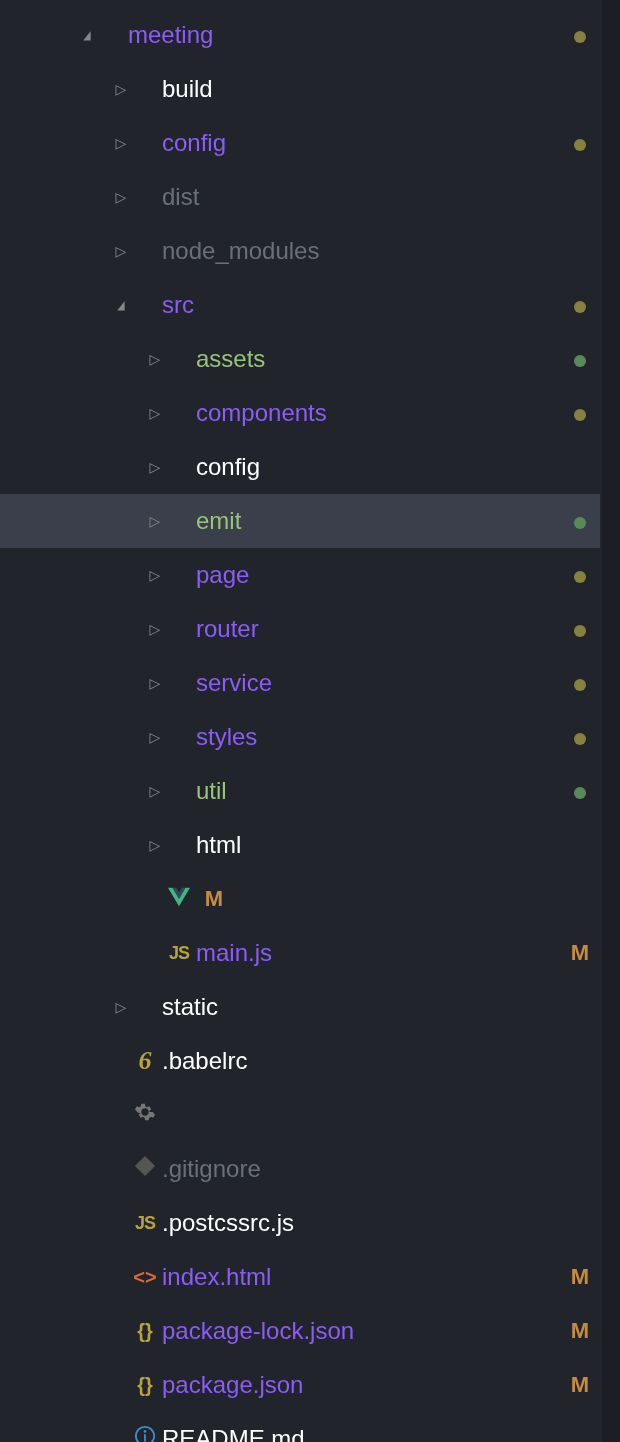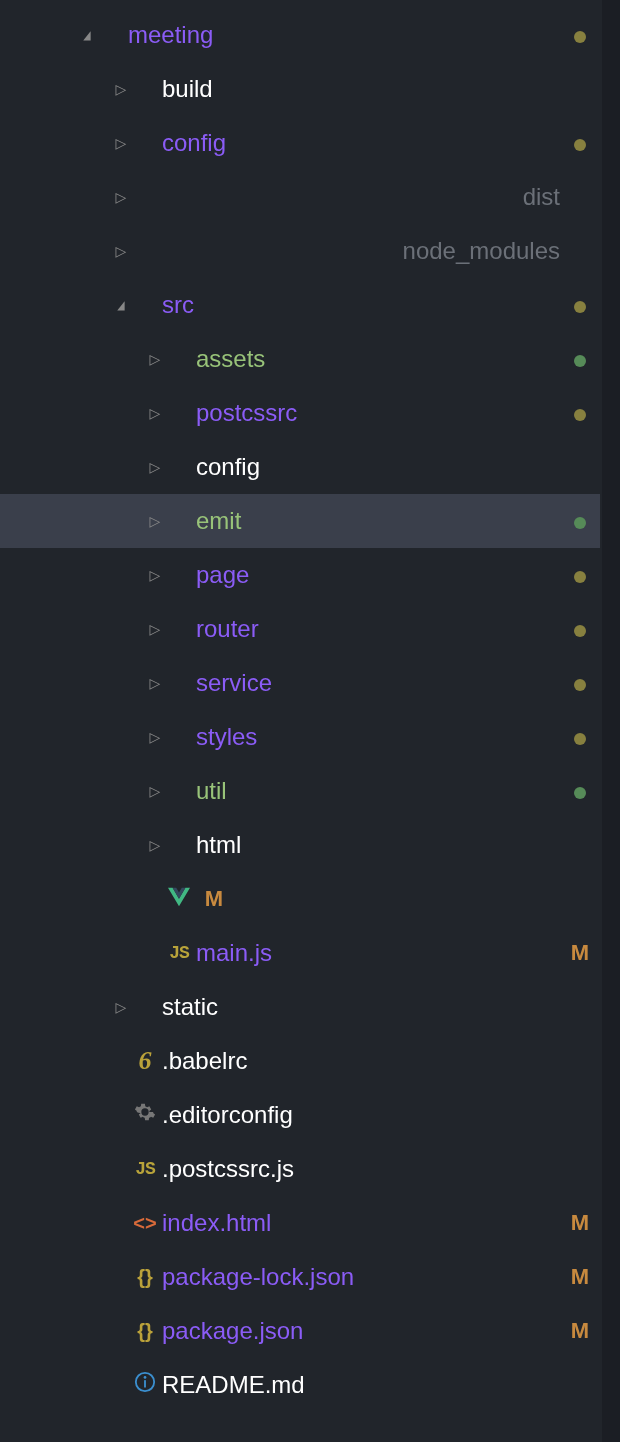--- a/index.html
+++ b/index.html
@@ -50,31 +50,31 @@
   .status {
     width: 40px;
     text-align: center;
     flex-shrink: 0;
     font-weight: 600;
   }
   
   .c-orange { color: #8b5cf6; }
   .c-green  { color: #98c379; }
   .c-gray   { color: #ffffff; }
-  .c-dim    { color: #6b7078; text-align: right; }
+  .c-dim    { color: #6b7078; }
   
   .dot {
     width: 12px; height: 12px; border-radius: 50%;
     display: inline-block;
   }
   .dot-olive { background: #87803f; }
   .dot-green { background: #568b58; }
   .m-orange { color: #c88a3f; font-size: 22px; }
   
-  .js-icon { color: #b8a33a; font-size: 18px; font-weight: 700; letter-spacing: -1px; font-family: Liberation Mono, monospace; }
+  .js-icon { color: #b8a33a; font-size: 18px; font-weight: 700; letter-spacing: -1px; }
   .vue-icon { color: #41b883; }
   .gear-icon { color: #777; }
   .git-icon { color: #555; }
   .html-icon { color: #d86a3a; font-size: 20px; font-weight: 700; }
   .json-icon { color: #bba23a; font-size: 20px; font-weight: 700; }
   .info-icon { color: #3b8fcf; }
   .babel-icon { color: #bba23a; font-style: italic; font-family: Georgia, serif; font-size: 26px; }
   
   .scrollbar {
     position: absolute;
@@ -135,21 +135,21 @@
       <div class="indent-pad" style="width: 146px;"></div>
       <div class="arrow">▷</div>
       <div class="icon "></div>
       <div class="label c-green">assets</div>
       <div class="status"><span class="dot dot-green"></span></div>
     </div>
     <div class="row">
       <div class="indent-pad" style="width: 146px;"></div>
       <div class="arrow">▷</div>
       <div class="icon "></div>
-      <div class="label c-orange">postcssrc</div>
+      <div class="label c-orange">components</div>
       <div class="status"><span class="dot dot-olive"></span></div>
     </div>
     <div class="row">
       <div class="indent-pad" style="width: 146px;"></div>
       <div class="arrow">▷</div>
       <div class="icon "></div>
       <div class="label c-gray">config</div>
       <div class="status"></div>
     </div>
     <div class="row selected">
@@ -230,21 +230,29 @@
       <div class="icon babel-icon">6</div>
       <div class="label c-gray">.babelrc</div>
       <div class="status"></div>
     </div>
     <div class="row">
       <div class="indent-pad" style="width: 112px;"></div>
       <div class="arrow"></div>
       <div class="icon gear-icon"><svg width="22" height="22" viewBox="0 0 24 24">
           <path fill="#777" d="M12 8a4 4 0 100 8 4 4 0 000-8zm9 4a7 7 0 01-.1 1.2l2.1 1.6-2 3.4-2.5-1a7 7 0 01-2 1.2l-.4 2.6h-4l-.4-2.6a7 7 0 01-2-1.2l-2.5 1-2-3.4 2.1-1.6A7 7 0 013 12a7 7 0 01.1-1.2L1 9.2l2-3.4 2.5 1a7 7 0 012-1.2L7.9 3h4l.4 2.6a7 7 0 012 1.2l2.5-1 2 3.4-2.1 1.6c.1.4.1.8.1 1.2z"></path>
         </svg></div>
-      <div class="label c-gray">.editorconfig</div>
+      <div class="status"></div>
+    </div>
+    <div class="row">
+      <div class="indent-pad" style="width: 112px;"></div>
+      <div class="arrow"></div>
+      <div class="icon git-icon"><svg width="22" height="22" viewBox="0 0 24 24">
+          <path fill="#555" d="M12 1 L23 12 L12 23 L1 12 Z"></path>
+        </svg></div>
+      <div class="label c-dim">.gitignore</div>
       <div class="status"></div>
     </div>
     <div class="row">
       <div class="indent-pad" style="width: 112px;"></div>
       <div class="arrow"></div>
       <div class="icon js-icon">JS</div>
       <div class="label c-gray">.postcssrc.js</div>
       <div class="status"></div>
     </div>
     <div class="row">

